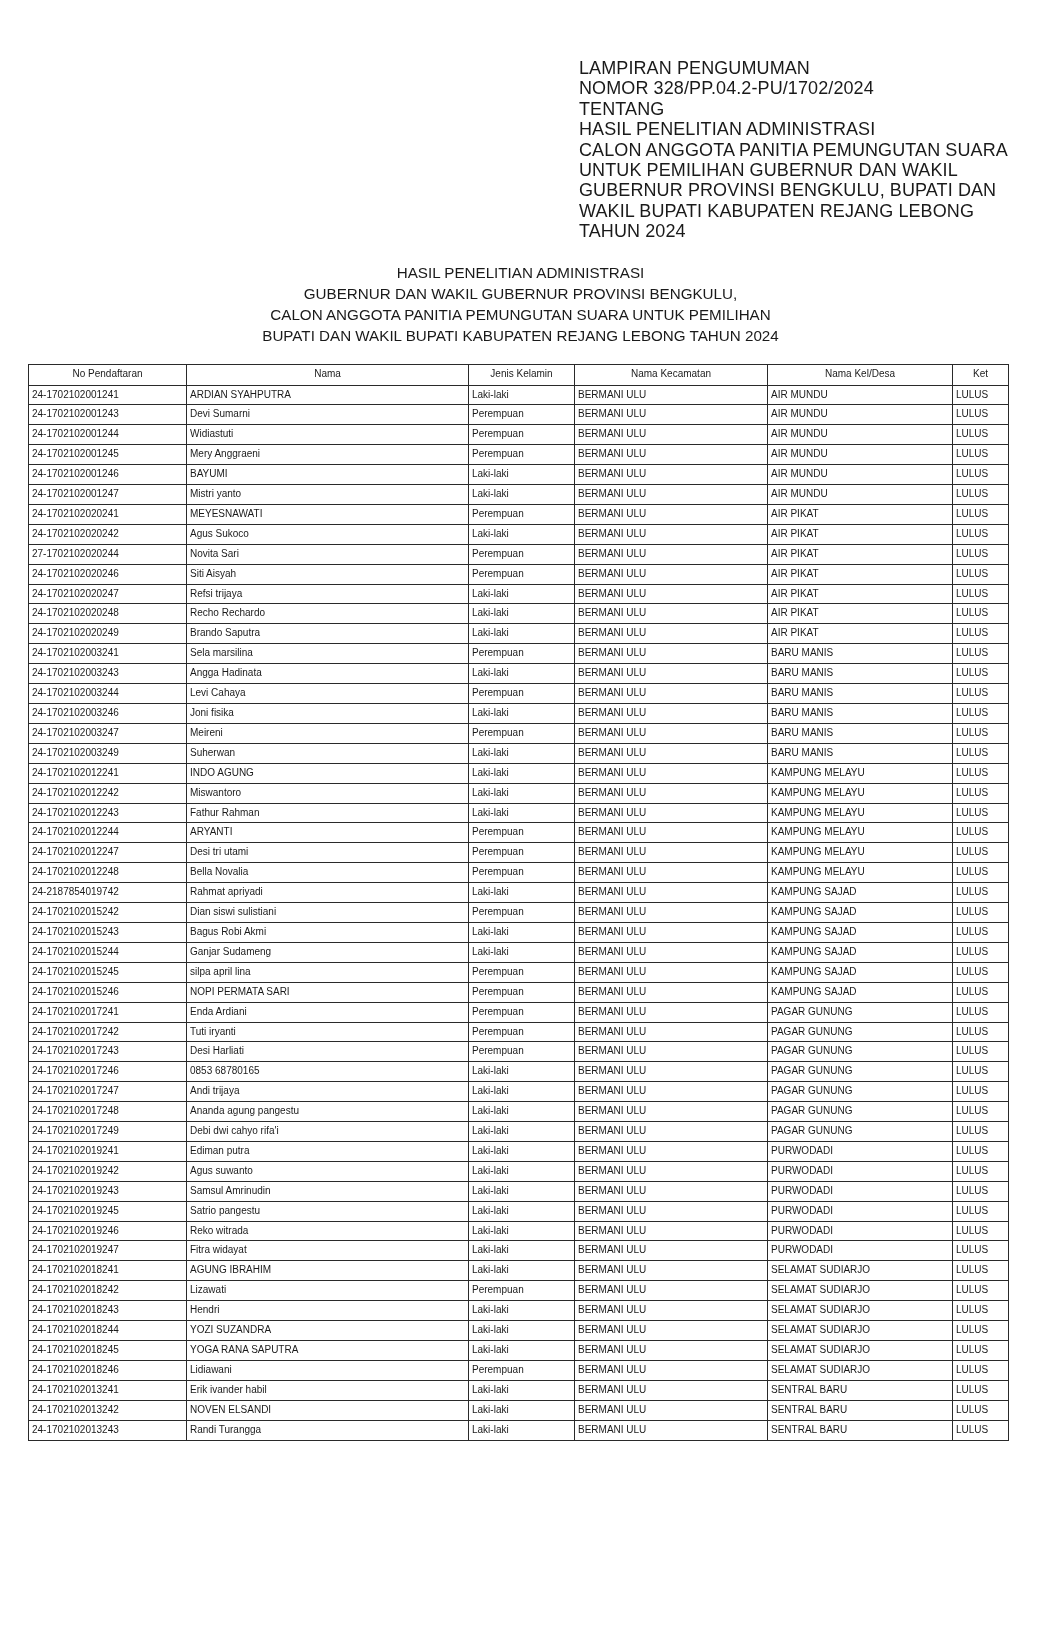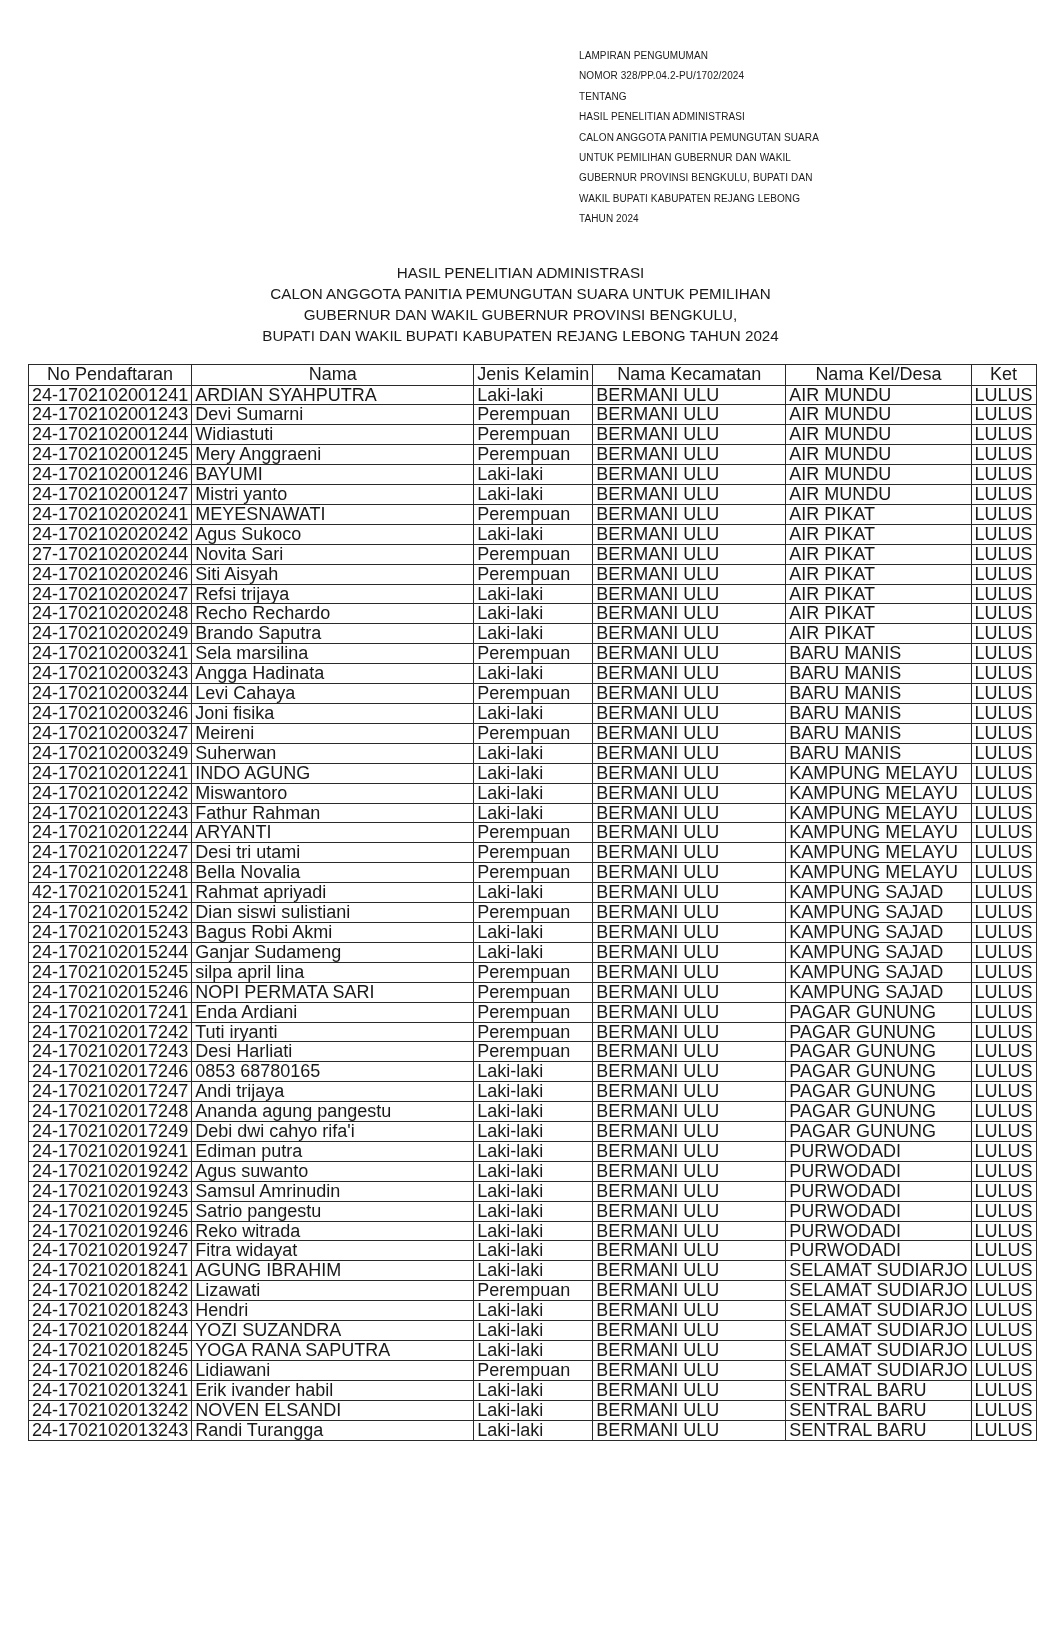--- a/index.html
+++ b/index.html
@@ -1,33 +1,33 @@
 <!DOCTYPE html>
 <html><head>
 <meta charset="utf-8">
 <style>
   html, body { margin: 0; padding: 0; background: #ffffff; }
   body {
     width: 1041px; height: 1626px; position: relative; overflow: hidden;
     font-family: "Liberation Sans", sans-serif; color: #1a1a1a;
   }
   .lampiran {
-    position: absolute; left: 579px; top: 46px;
-    font-size: 10px; line-height: 20.4px; letter-spacing: 0.1px;
+    position: absolute; left: 579px; top: 58px;
+    font-size: 18px; line-height: 20.4px; letter-spacing: 0.1px;
   }
   .lampiran div { white-space: nowrap; }
   .title {
     position: absolute; left: 0; width: 1041px; top: 262px;
     text-align: center; font-size: 15.2px; line-height: 21px;
   }
   .title div { white-space: nowrap; }
   table.data {
     position: absolute; left: 28px; top: 364px;
     border-collapse: collapse; table-layout: fixed;
-    font-size: 18px;
+    font-size: 10px;
   }
   table.data th, table.data td {
     border: 1.2px solid #2a2a2a; padding: 0 3px; height: 18.9px;
     line-height: 18.9px; white-space: nowrap; overflow: hidden;
     font-weight: normal; text-align: left;
   }
   table.data th { text-align: center; height: 19.5px; }
   col.c1 { width: 158px; }
   col.c2 { width: 282px; }
   col.c3 { width: 106px; }
@@ -44,22 +44,22 @@
     <div>TENTANG</div>
     <div>HASIL PENELITIAN ADMINISTRASI</div>
     <div>CALON ANGGOTA PANITIA PEMUNGUTAN SUARA</div>
     <div>UNTUK PEMILIHAN GUBERNUR DAN WAKIL</div>
     <div>GUBERNUR PROVINSI BENGKULU, BUPATI DAN</div>
     <div>WAKIL BUPATI KABUPATEN REJANG LEBONG</div>
     <div>TAHUN 2024</div>
   </div>
 <div class="title" id="title">
     <div>HASIL PENELITIAN ADMINISTRASI</div>
+    <div>GUBERNUR DAN WAKIL GUBERNUR PROVINSI BENGKULU,</div>
     <div>CALON ANGGOTA PANITIA PEMUNGUTAN SUARA UNTUK PEMILIHAN</div>
-    <div>GUBERNUR DAN WAKIL GUBERNUR PROVINSI BENGKULU,</div>
     <div>BUPATI DAN WAKIL BUPATI KABUPATEN REJANG LEBONG TAHUN 2024</div>
   </div>
 
 <table class="data">
   <colgroup>
     <col class="c1">
       <col class="c2">
       <col class="c3">
       <col class="c4">
       <col class="c5">
@@ -270,21 +270,21 @@
       </tr>
       <tr>
         <td>24-1702102012248</td>
         <td>Bella Novalia</td>
         <td>Perempuan</td>
         <td>BERMANI ULU</td>
         <td>KAMPUNG MELAYU</td>
         <td>LULUS</td>
       </tr>
       <tr>
-        <td>42-1702102015241</td>
+        <td>24-2187854019742</td>
         <td>Rahmat apriyadi</td>
         <td>Laki-laki</td>
         <td>BERMANI ULU</td>
         <td>KAMPUNG SAJAD</td>
         <td>LULUS</td>
       </tr>
       <tr>
         <td>24-1702102015242</td>
         <td>Dian siswi sulistiani</td>
         <td>Perempuan</td>

